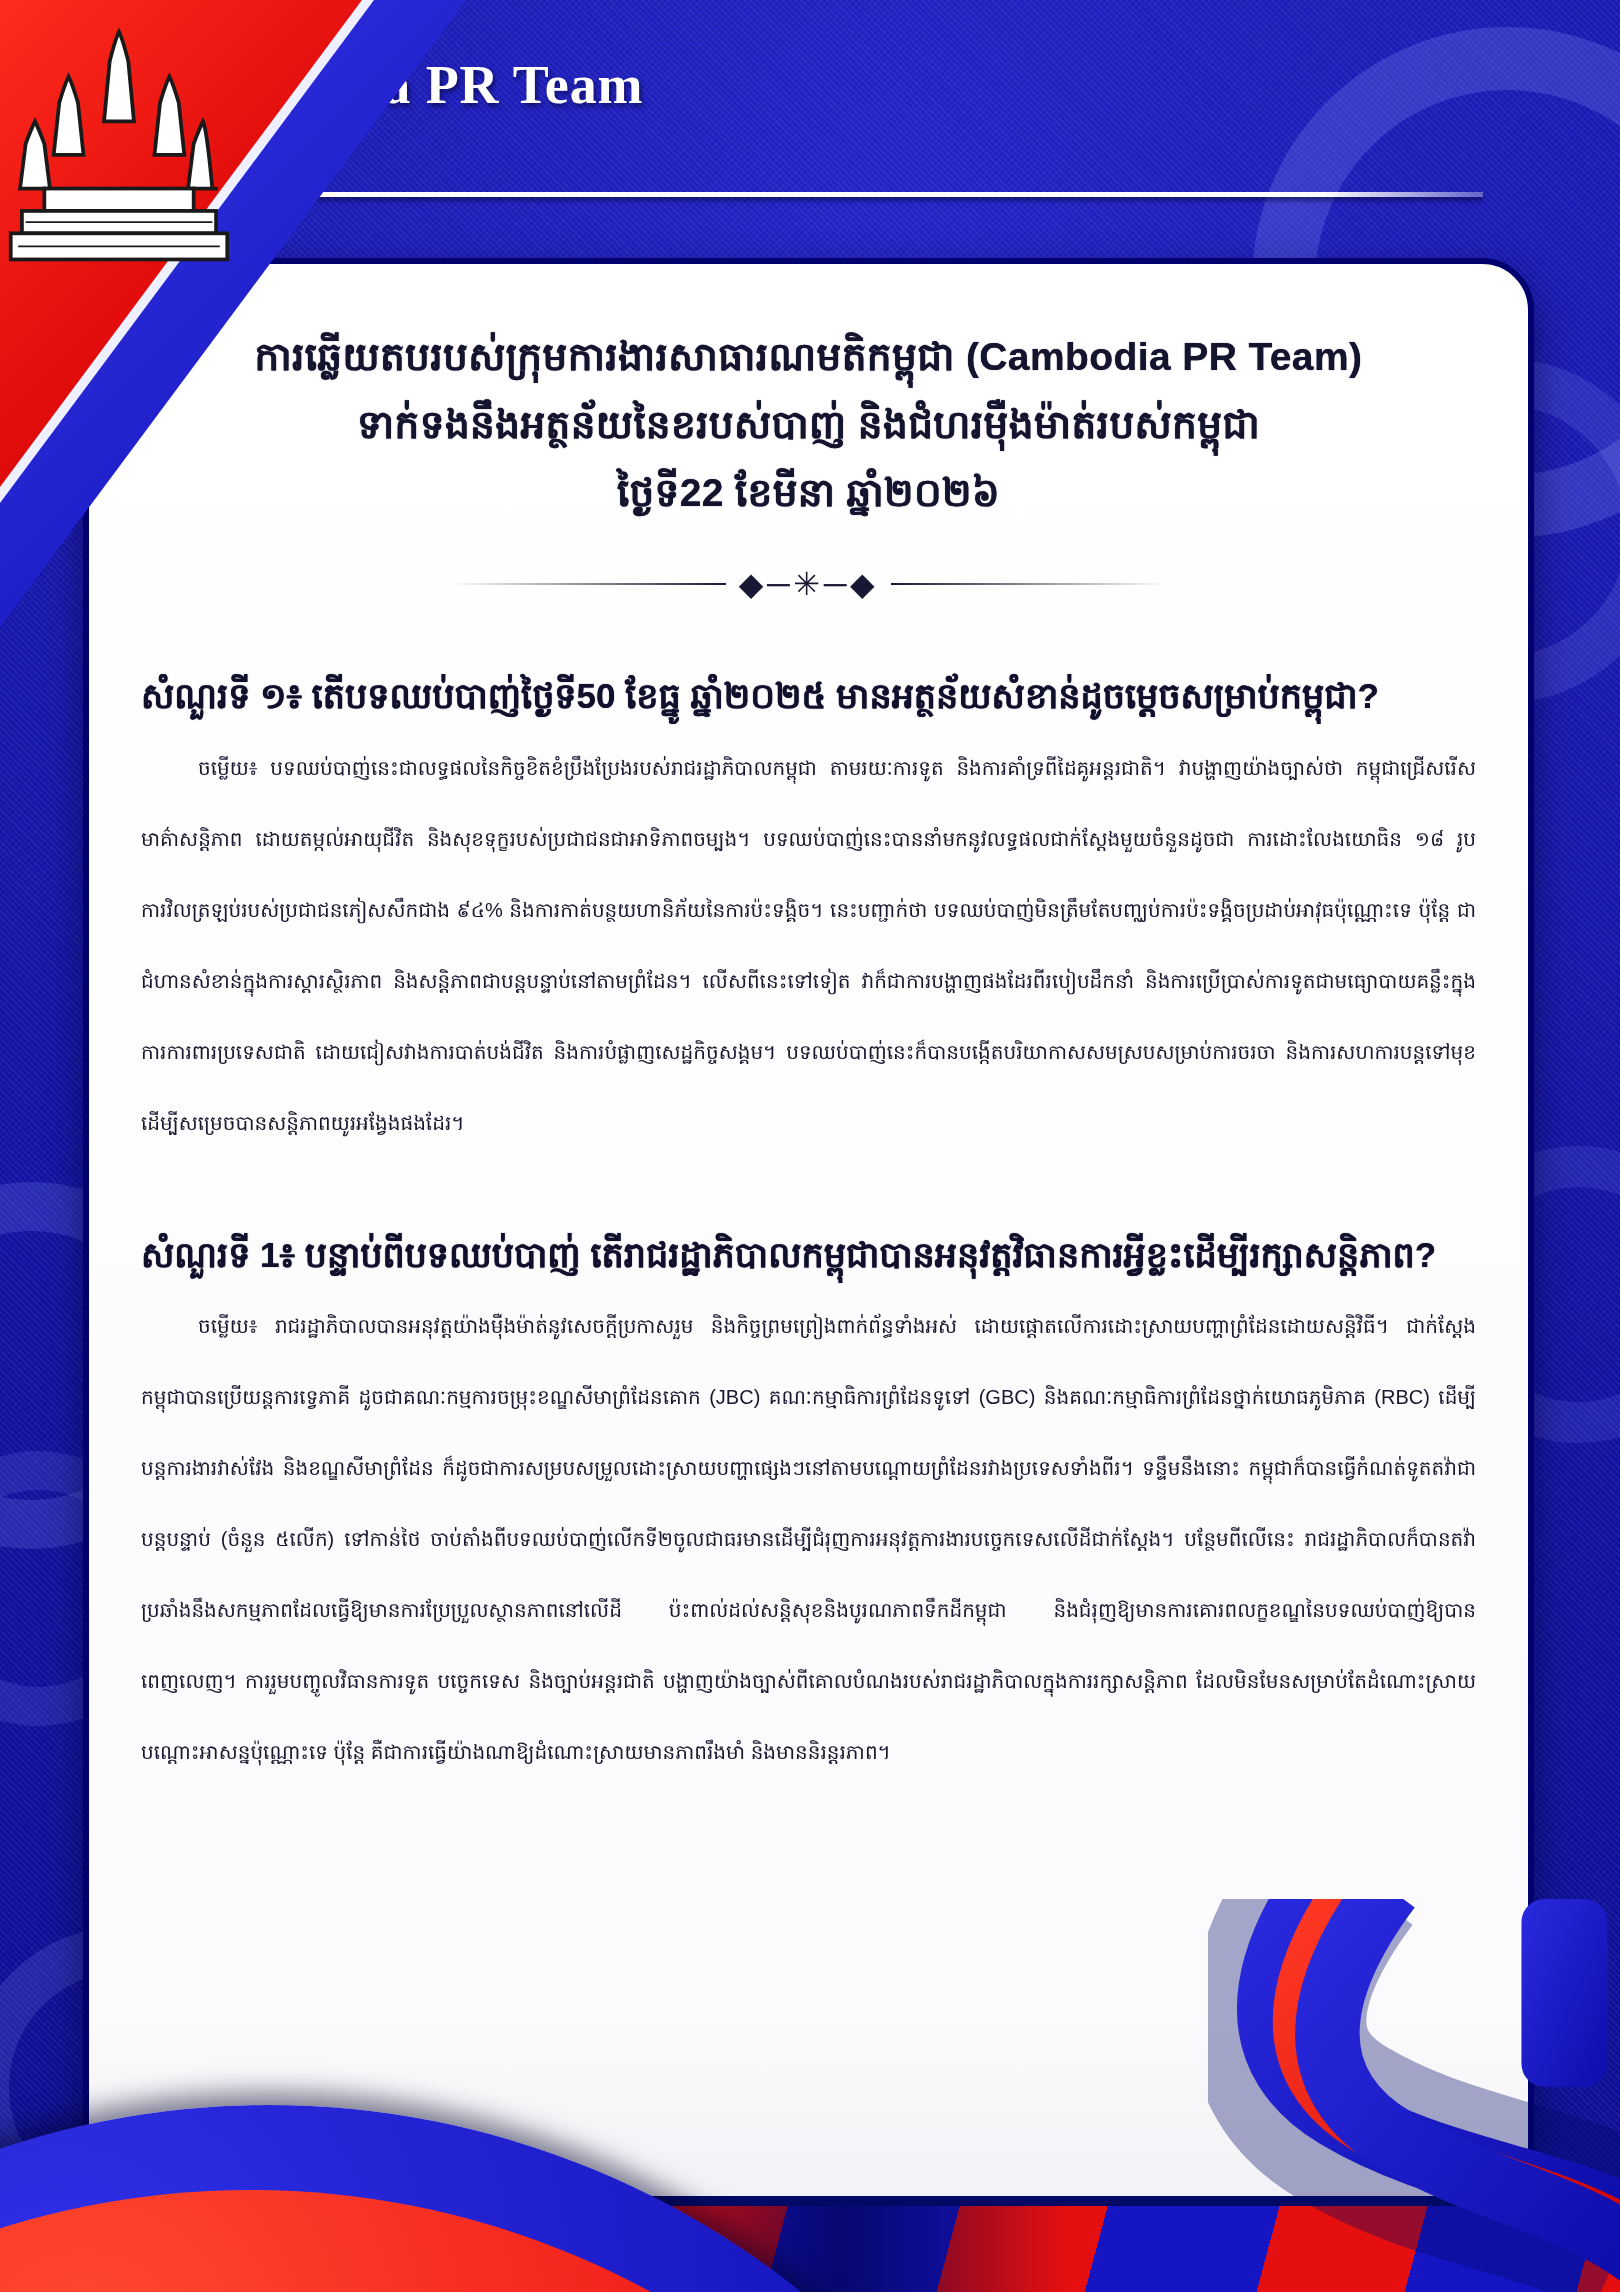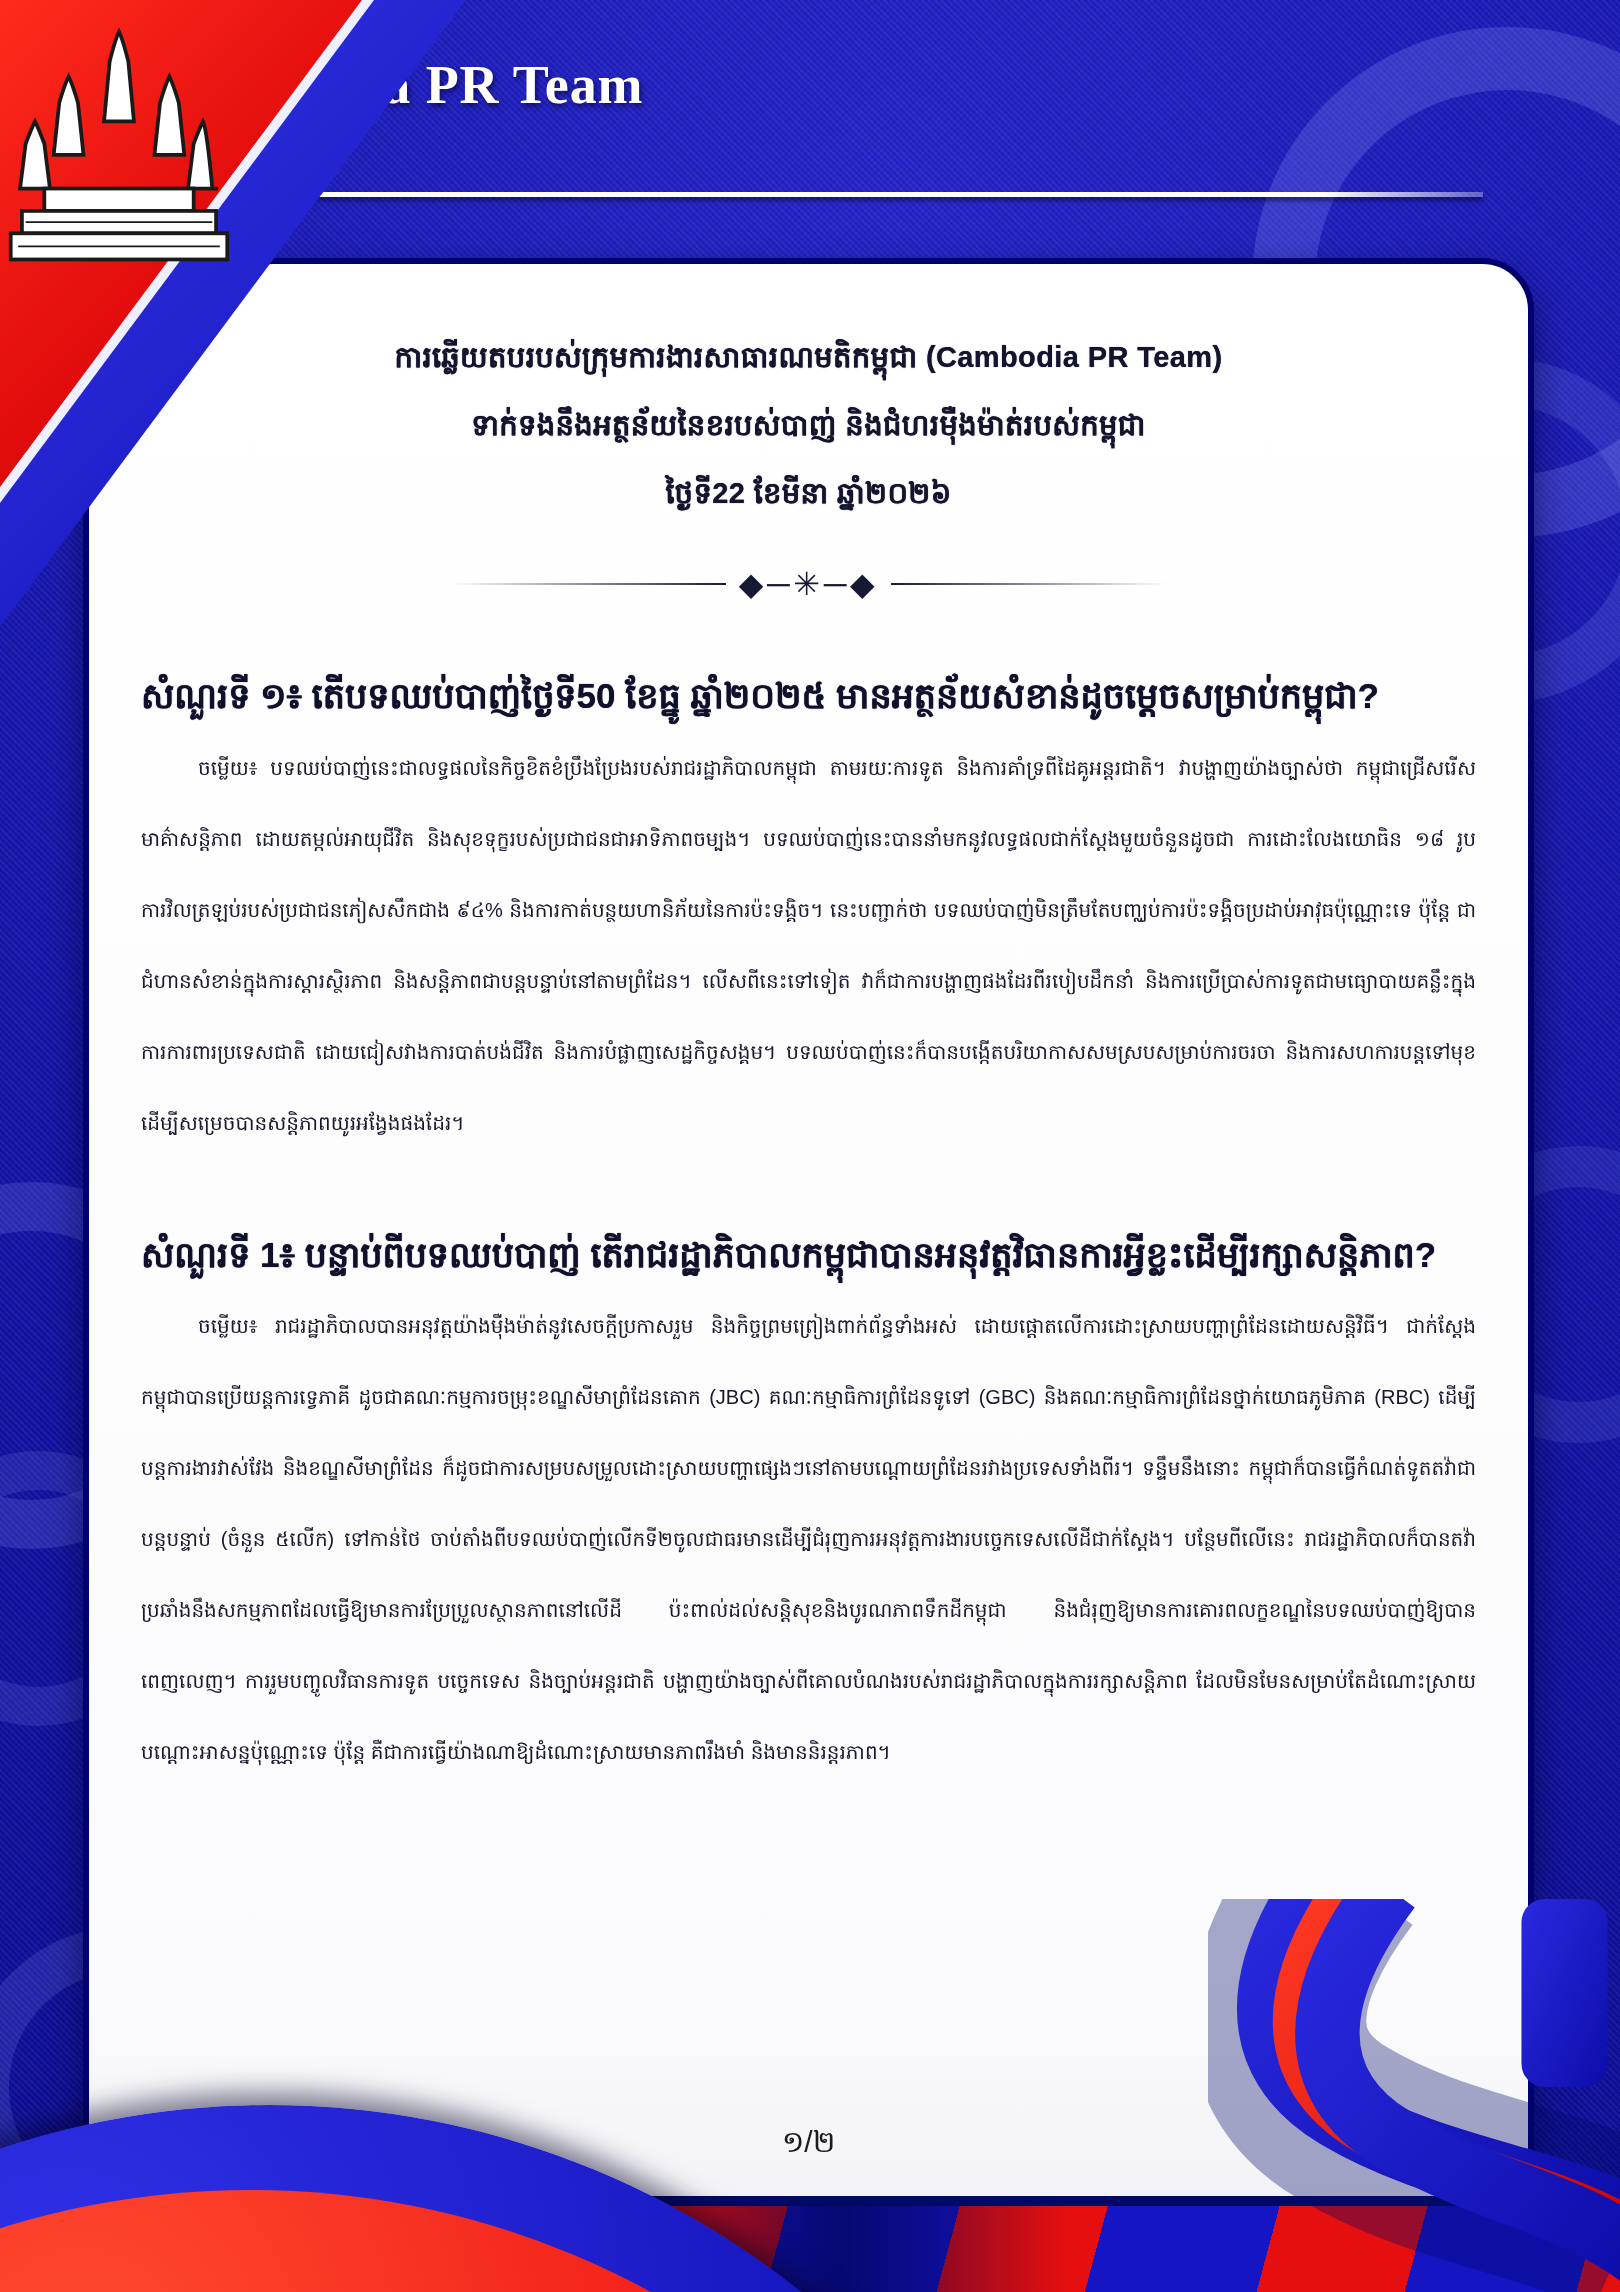--- a/index.html
+++ b/index.html
@@ -58,21 +58,21 @@
 
   
   .card{
     position:absolute;left:83px;top:258px;width:1451px;height:1945px;z-index:2;
     box-sizing:border-box;border:6.3px solid #00006e;border-radius:52px;
     background:linear-gradient(180deg,#ffffff 0%,#fbfbfd 90%,#f3f3f7 100%);
     box-shadow:0 16px 36px rgba(0,0,40,.55);
     padding:0 52px;
   }
   .doc-title{margin-top:59px;text-align:center;color:#14142e;font-weight:800;}
-  .doc-title div{font-size:29px;line-height:68px;letter-spacing:0.4px;text-shadow:0 0 0.9px #14142e;}
+  .doc-title div{font-size:39px;line-height:68px;letter-spacing:0.4px;text-shadow:0 0 0.9px #14142e;}
   .divider{display:flex;align-items:center;width:716px;margin:41px auto 0;color:#181835;}
   .divider .dline{flex:1;height:2.7px;}
   .divider .dline.left{background:linear-gradient(to right,transparent,#181835);}
   .divider .dline.right{background:linear-gradient(to left,transparent,#181835);}
   .divider .ornament{padding:0 12.5px;font-size:32px;letter-spacing:3.6px;line-height:1;}
 
   .qa-question{
     font-size:35px;font-weight:800;color:#10102c;line-height:1.7;
     margin:66px 0 7.2px;text-shadow:0 0 0.9px #10102c;
   }
@@ -163,21 +163,20 @@
   <section>
     <h2 class="qa-question">សំណួរទី ១៖ តើបទឈប់បាញ់ថ្ងៃទី50 ខែធ្នូ ឆ្នាំ២០២៥ មានអត្ថន័យសំខាន់ដូចម្តេចសម្រាប់កម្ពុជា?</h2>
     <p class="qa-answer">ចម្លើយ៖ បទឈប់បាញ់នេះជាលទ្ធផលនៃកិច្ចខិតខំប្រឹងប្រែងរបស់រាជរដ្ឋាភិបាលកម្ពុជា តាមរយៈការទូត និងការគាំទ្រពីដៃគូអន្តរជាតិ។ វាបង្ហាញយ៉ាងច្បាស់ថា កម្ពុជាជ្រើសរើសមាគ៌ាសន្តិភាព ដោយតម្កល់អាយុជីវិត និងសុខទុក្ខរបស់ប្រជាជនជាអាទិភាពចម្បង។ បទឈប់បាញ់នេះបាននាំមកនូវលទ្ធផលជាក់ស្តែងមួយចំនួនដូចជា ការដោះលែងយោធិន ១៨ រូប ការវិលត្រឡប់របស់ប្រជាជនភៀសសឹកជាង ៩៤% និងការកាត់បន្ថយហានិភ័យនៃការប៉ះទង្គិច។ នេះបញ្ជាក់ថា បទឈប់បាញ់មិនត្រឹមតែបញ្ឈប់ការប៉ះទង្គិចប្រដាប់អាវុធប៉ុណ្ណោះទេ ប៉ុន្តែ ជាជំហានសំខាន់ក្នុងការស្តារស្ថិរភាព និងសន្តិភាពជាបន្តបន្ទាប់នៅតាមព្រំដែន។ លើសពីនេះទៅទៀត វាក៏ជាការបង្ហាញផងដែរពីរបៀបដឹកនាំ និងការប្រើប្រាស់ការទូតជាមធ្យោបាយគន្លឹះក្នុងការការពារប្រទេសជាតិ ដោយជៀសវាងការបាត់បង់ជីវិត និងការបំផ្លាញសេដ្ឋកិច្ចសង្គម។ បទឈប់បាញ់នេះក៏បានបង្កើតបរិយាកាសសមស្របសម្រាប់ការចរចា និងការសហការបន្តទៅមុខដើម្បីសម្រេចបានសន្តិភាពយូរអង្វែងផងដែរ។</p>
   </section>
 
   <section>
     <h2 class="qa-question">សំណួរទី 1៖ បន្ទាប់ពីបទឈប់បាញ់ តើរាជរដ្ឋាភិបាលកម្ពុជាបានអនុវត្តវិធានការអ្វីខ្លះដើម្បីរក្សាសន្តិភាព?</h2>
     <p class="qa-answer">ចម្លើយ៖ រាជរដ្ឋាភិបាលបានអនុវត្តយ៉ាងម៉ឺងម៉ាត់នូវសេចក្តីប្រកាសរួម និងកិច្ចព្រមព្រៀងពាក់ព័ន្ធទាំងអស់ ដោយផ្តោតលើការដោះស្រាយបញ្ហាព្រំដែនដោយសន្តិវិធី។ ជាក់ស្តែង កម្ពុជាបានប្រើយន្តការទ្វេភាគី ដូចជាគណៈកម្មការចម្រុះខណ្ឌសីមាព្រំដែនគោក (JBC) គណៈកម្មាធិការព្រំដែនទូទៅ (GBC) និងគណៈកម្មាធិការព្រំដែនថ្នាក់យោធភូមិភាគ (RBC) ដើម្បីបន្តការងារវាស់វែង និងខណ្ឌសីមាព្រំដែន ក៏ដូចជាការសម្របសម្រួលដោះស្រាយបញ្ហាផ្សេងៗនៅតាមបណ្តោយព្រំដែនរវាងប្រទេសទាំងពីរ។ ទន្ទឹមនឹងនោះ កម្ពុជាក៏បានធ្វើកំណត់ទូតតវ៉ាជាបន្តបន្ទាប់ (ចំនួន ៥លើក) ទៅកាន់ថៃ ចាប់តាំងពីបទឈប់បាញ់លើកទី២ចូលជាធរមានដើម្បីជំរុញការអនុវត្តការងារបច្ចេកទេសលើដីជាក់ស្តែង។ បន្ថែមពីលើនេះ រាជរដ្ឋាភិបាលក៏បានតវ៉ាប្រឆាំងនឹងសកម្មភាពដែលធ្វើឱ្យមានការប្រែប្រួលស្ថានភាពនៅលើដី ប៉ះពាល់ដល់សន្តិសុខនិងបូរណភាពទឹកដីកម្ពុជា និងជំរុញឱ្យមានការគោរពលក្ខខណ្ឌនៃបទឈប់បាញ់ឱ្យបានពេញលេញ។ ការរួមបញ្ចូលវិធានការទូត បច្ចេកទេស និងច្បាប់អន្តរជាតិ បង្ហាញយ៉ាងច្បាស់ពីគោលបំណងរបស់រាជរដ្ឋាភិបាលក្នុងការរក្សាសន្តិភាព ដែលមិនមែនសម្រាប់តែដំណោះស្រាយបណ្តោះអាសន្នប៉ុណ្ណោះទេ ប៉ុន្តែ គឺជាការធ្វើយ៉ាងណាឱ្យដំណោះស្រាយមានភាពរឹងមាំ និងមាននិរន្តរភាព។</p>
   </section>
 
-  <div class="page-number">១/២</div>
 </main>
 
 <div class="bottom-band"></div>
 <div class="circle-blue"></div>
 <div class="circle-red"></div>
 
 <svg class="ribbon-svg" viewBox="0 0 460 440">
   <defs>
     <linearGradient id="rb" x1="0" y1="0" x2="1" y2="1">
       <stop offset="0" stop-color="#2a2ae0"></stop>

